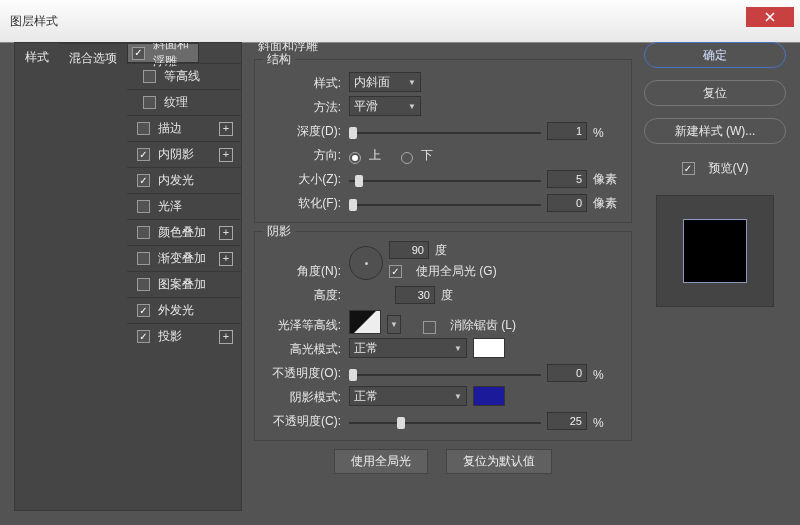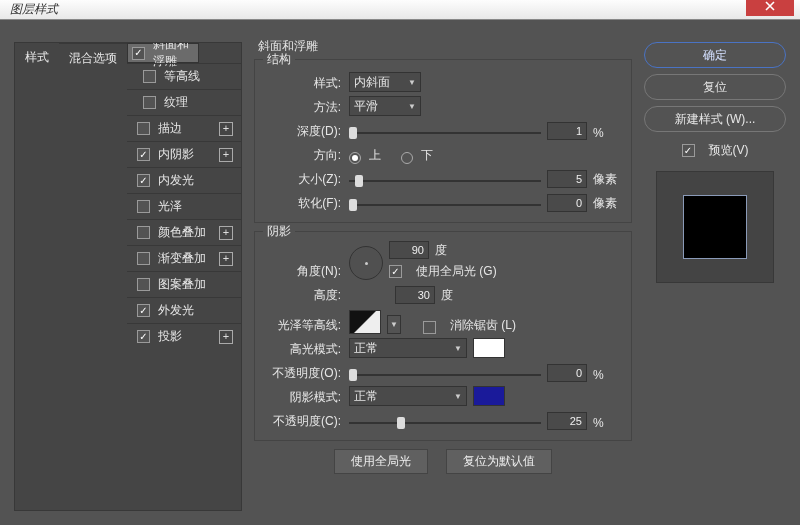--- a/index.html
+++ b/index.html
@@ -1,18 +1,18 @@
 <!DOCTYPE html>
 <html><head>
 <meta charset="utf-8">
 <style>
 * { box-sizing: border-box; margin: 0; padding: 0; font-family: "Microsoft YaHei", sans-serif; }
 body { background: #9aa8b8; }
 .window { width: 800px; height: 525px; background: #535353; box-shadow: 0 4px 20px rgba(0,0,0,.5); position: relative; }
-.titlebar { height: 20px; background: linear-gradient(#fdfdfd,#e8e8e8); display: flex; align-items: center; padding: 0 6px 0 10px; border-bottom: 1px solid #888; font-style: italic; }
+.titlebar { height: 43px; background: linear-gradient(#fdfdfd,#e8e8e8); display: flex; align-items: center; padding: 0 6px 0 10px; border-bottom: 1px solid #888; }
 .titlebar-title { font-size: 12px; color: #333; flex: 1; }
 .close-btn { width: 48px; height: 20px; background: #c94040; color: #fff; display: flex; align-items: center; justify-content: center; font-size: 11px; border-radius: 0; cursor: pointer; margin-top:-8px;}
 .close-btn svg { width: 10px; height: 10px; }
 .body { position: absolute; top: 28px; left: 0; right: 0; bottom: 0; padding: 14px; display: flex; gap: 12px; color: #e6e6e6; font-size: 12px; }
 .left { width: 228px; background: #454545; display: flex; flex-direction: row; border:1px solid #383838;}
 .left-head { padding: 6px 10px; background: #454545; }
 .left-head2 { padding: 6px 10px; border-top:1px solid #383838;}
 .eff-list { flex: 1; overflow: hidden; }
 .eff { height: 26px; display: flex; align-items: center; padding: 0 8px 0 10px; position: relative; border-top:1px solid #383838;}
 .eff.sub { padding-left: 16px; }
@@ -40,21 +40,21 @@
 .num { width: 40px; height: 18px; background: #4a4a4a; border: 1px solid #333; color: #eee; font-size: 11px; padding: 0 4px; text-align: right; display:inline-flex; align-items:center; justify-content:flex-end;}
 .unit { width: 28px; font-size:12px;}
 .angle { width: 34px; height: 34px; border: 1px solid #333; border-radius: 50%; background: #505050; position: relative; }
 .angle .dot { position:absolute; width:3px;height:3px;background:#ccc;border-radius:50%; left:15px; top:15px;}
 .contour { width: 32px; height: 24px; background: linear-gradient(135deg,#111 0%, #111 48%, #eee 52%, #eee 100%); border:1px solid #333;}
 .swatch { width: 32px; height: 20px; border:1px solid #333;}
 .white{ background:#fff;} .blue{ background:#1a1a9a;}
 .mode-sel { width: 118px; }
 .footer-btns { display:flex; gap: 18px; justify-content:center; margin-top:6px;}
 .flat-btn { background:#606060; border:1px solid #444; padding:3px 16px; font-size:12px; color:#eee; cursor:pointer;}
-.right { width: 142px; display:flex; flex-direction:column; gap:6px; align-items:stretch;}
+.right { width: 142px; display:flex; flex-direction:column; gap:12px; align-items:stretch;}
 .pill { height: 26px; border: 1px solid #777; border-radius: 14px; display:flex; align-items:center; justify-content:center; font-size:12px; cursor:pointer; background:#535353;}
 .pill.primary { border-color:#4a73c4; color:#d4e0ff;}
 .prev-chk { display:flex; align-items:center; justify-content:center; gap:6px; margin-top:4px;}
 .preview { width: 118px; height: 112px; background:#444; border:1px solid #383838; margin: 6px auto 0; display:flex; align-items:center; justify-content:center;}
 .preview .inner { width: 64px; height: 64px; background:#000; border:1px solid #8a9ab8;}
 </style>
 </head>
 <body>
 
 <div class="window">

